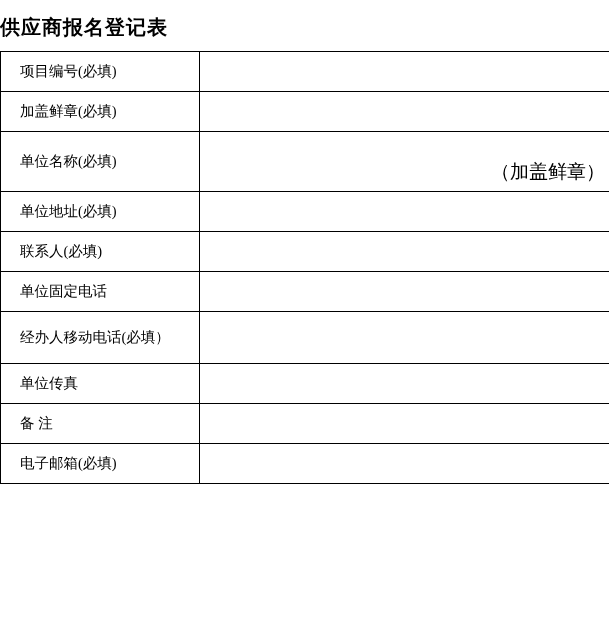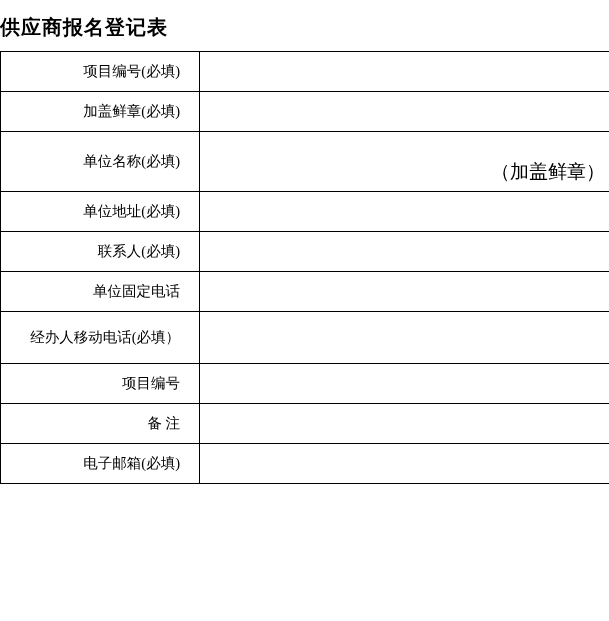--- a/index.html
+++ b/index.html
@@ -34,21 +34,21 @@
     margin: 0 auto;
     table-layout: fixed;
   }
   table.form-table td {
     border: 1px solid #000000;
     vertical-align: middle;
     font-size: 14.5px;
   }
   td.label-cell {
     width: 160px;
-    text-align: right;
+    text-align: left;
     padding: 6px 19px;
     line-height: 1.5;
   }
   td.value-cell {
     width: 395px;
     padding: 6px 10px;
     position: relative;
   }
   .row-h1 { height: 40px; }
   .row-h-tall { height: 52px; }
@@ -119,21 +119,21 @@
       </tr>
 
       <tr class="row-h-tall">
         <td class="label-cell">经办人移动电话(必填）</td>
         <td class="value-cell">
           <span class="value-text"></span>
         </td>
       </tr>
 
       <tr class="row-h1">
-        <td class="label-cell">项目编号</td>
+        <td class="label-cell">单位传真</td>
         <td class="value-cell">
           <span class="value-text"></span>
         </td>
       </tr>
 
       <tr class="row-h1">
         <td class="label-cell">备    注</td>
         <td class="value-cell">
           <span class="value-text"></span>
         </td>

